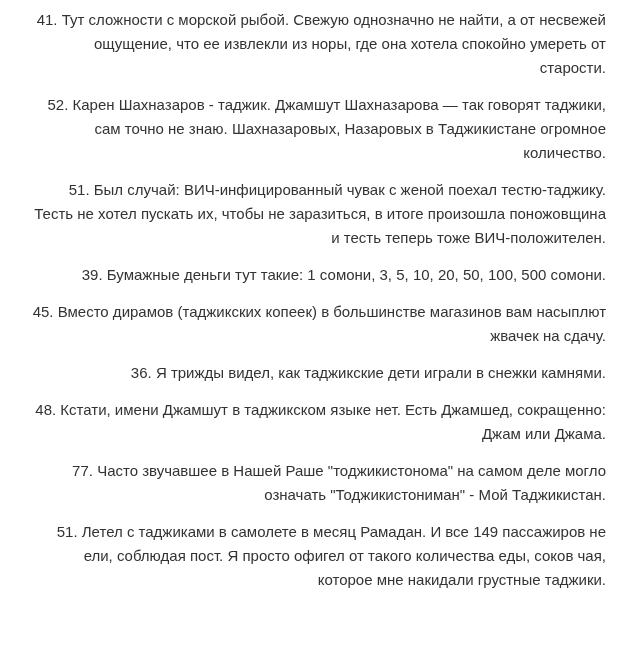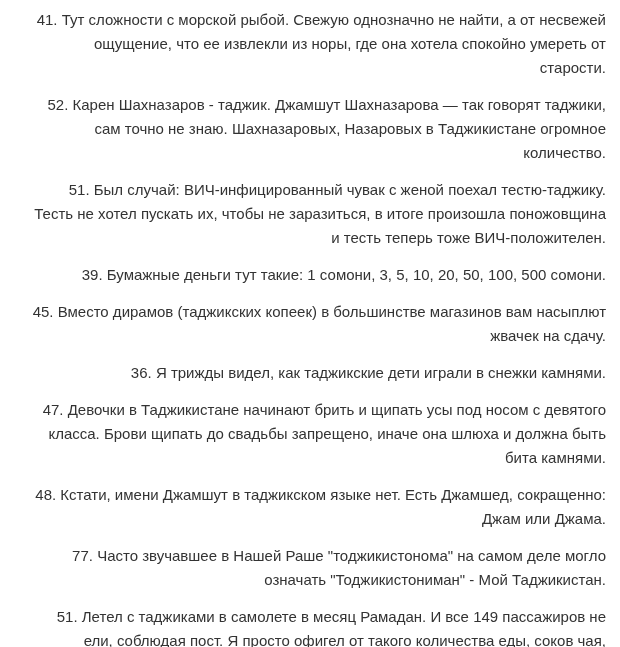--- a/index.html
+++ b/index.html
@@ -36,17 +36,16 @@
 </head>
 <body>
 
 <div class="page">
   <p class="item"><span class="num">41.</span> <span class="txt">Тут сложности с морской рыбой. Свежую однозначно не найти, а от несвежей ощущение, что ее извлекли из норы, где она хотела спокойно умереть от старости.</span></p>
   <p class="item"><span class="num">52.</span> <span class="txt">Карен Шахназаров - таджик. Джамшут Шахназарова — так говорят таджики, сам точно не знаю. Шахназаровых, Назаровых в Таджикистане огромное количество.</span></p>
   <p class="item"><span class="num">51.</span> <span class="txt">Был случай: ВИЧ-инфицированный чувак с женой поехал тестю-таджику. Тесть не хотел пускать их, чтобы не заразиться, в итоге произошла поножовщина и тесть теперь тоже ВИЧ-положителен.</span></p>
   <p class="item"><span class="num">39.</span> <span class="txt">Бумажные деньги тут такие: 1 сомони, 3, 5, 10, 20, 50, 100, 500 сомони.</span></p>
   <p class="item"><span class="num">45.</span> <span class="txt">Вместо дирамов (таджикских копеек) в большинстве магазинов вам насыплют жвачек на сдачу.</span></p>
   <p class="item"><span class="num">36.</span> <span class="txt">Я трижды видел, как таджикские дети играли в снежки камнями.</span></p>
-  <p class="item"><span class="num">47.</span> <span class="txt">Девочки в Таджикистане начинают брить и щипать усы под носом с девятого класса. Брови щипать до свадьбы запрещено, иначе она шлюха и должна быть бита камнями.</span></p>
   <p class="item"><span class="num">48.</span> <span class="txt">Кстати, имени Джамшут в таджикском языке нет. Есть Джамшед, сокращенно: Джам или Джама.</span></p>
   <p class="item"><span class="num">77.</span> <span class="txt">Часто звучавшее в Нашей Раше "тоджикистонома" на самом деле могло означать "Тоджикистониман" - Мой Таджикистан.</span></p>
   <p class="item"><span class="num">51.</span> <span class="txt">Летел с таджиками в самолете в месяц Рамадан. И все 149 пассажиров не ели, соблюдая пост. Я просто офигел от такого количества еды, соков чая, которое мне накидали грустные таджики.</span></p>
 </div>
 
 </body></html>

